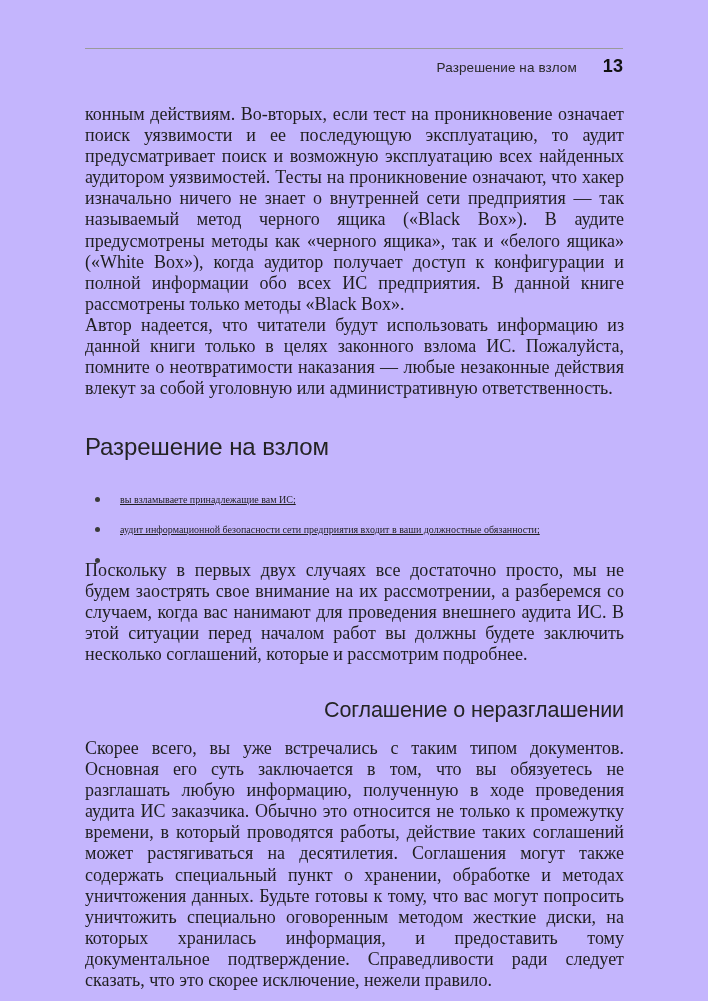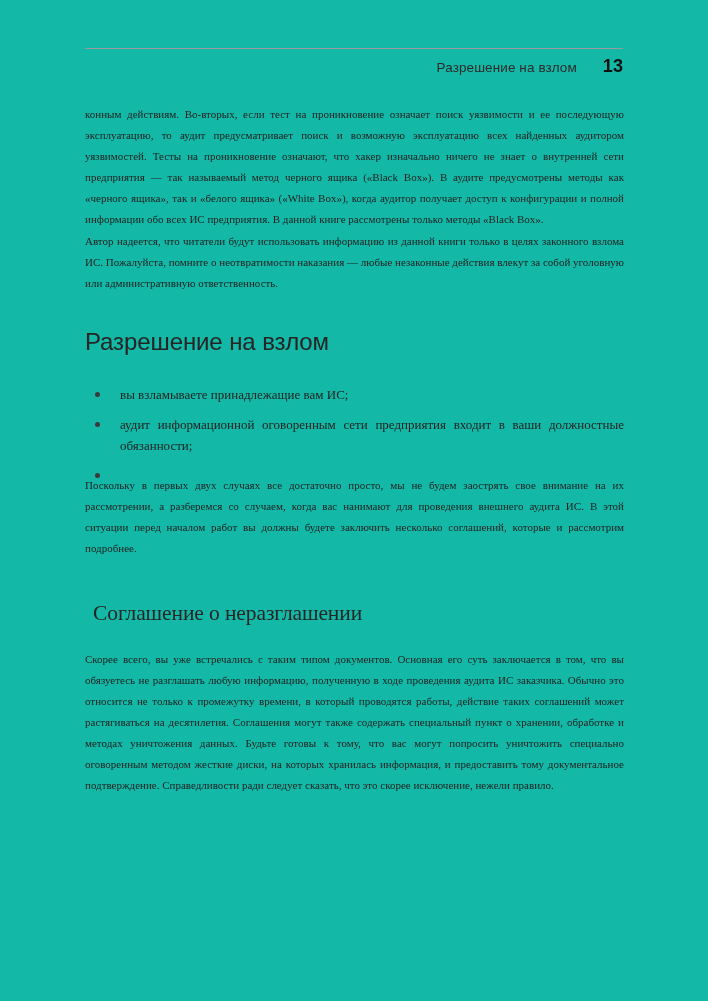--- a/index.html
+++ b/index.html
@@ -13,21 +13,21 @@
     height: 1001px;
     overflow: hidden;
     font-family: "Liberation Serif", "DejaVu Serif", serif;
     color: #1d1d1d;
     position: relative;
   }
 
   .page {
     position: absolute;
     inset: 0;
-    background: #14b8a6;
+    background: #c4b5fd;
   }
 
   
   .running-head {
     position: absolute;
     left: 85px;
     top: 48px;
     width: 538px;
   }
   .running-head .rule {
@@ -61,70 +61,72 @@
   
   .column {
     position: absolute;
     left: 85px;
     top: 104px;
     width: 539px;
   }
 
   p.body {
     margin: 0 0 0 0;
-    font-size: 11px;
+    font-size: 18px;
     line-height: 21.1px;
     text-align: justify;
     text-justify: inter-word;
     hyphens: manual;
     color: #1f1f1f;
   }
   p.body + p.body { }
 
   
   h1.sec {
     font-family: "Liberation Sans", "DejaVu Sans", sans-serif;
     font-weight: 400;
     font-size: 24px;
     line-height: 30px;
     color: #242424;
     margin: 0;
     letter-spacing: -0.1px;
   }
   h2.sub {
-    font-family: Liberation Serif, serif;
+    font-family: Liberation Sans, sans-serif;
     font-weight: 400;
     font-size: 21.5px;
     line-height: 28px;
     color: #242424;
-    margin: 8px;
+    margin: 0;
     letter-spacing: -0.1px;
+    text-align: right;
   }
 
   .gap-before-h1 { height: 33px; }
   .gap-after-h1  { height: 16px; }
   .gap-before-h2 { height: 31px; }
   .gap-after-h2  { height: 14px; }
   .gap-list-top   { height: 11px; }
   .gap-list-bot   { height: 10px; }
 
   
   ul.bullets {
     list-style: none;
     margin: 0;
     padding: 0;
   }
   ul.bullets li {
     position: relative;
     padding-left: 25px;
     margin: 0 0 9px 10px;
-    font-size: 13px;
+    font-size: 10px;
     line-height: 21.1px;
     text-align: justify;
     color: #1f1f1f;
+    text-decoration: underline;
   }
   ul.bullets li:last-child { margin-bottom: 0; }
   ul.bullets li .dot {
     position: absolute;
     left: 0;
     top: 8px;
     width: 5px;
     height: 5px;
     border-radius: 50%;
     background: #3a3a3a;
@@ -158,21 +160,21 @@
 
     <div class="gap-list-top"></div>
 
     <ul class="bullets">
       <li>
         <span class="dot"></span>
         <span>вы взламываете принадлежащие вам ИС;</span>
       </li>
       <li>
         <span class="dot"></span>
-        <span>аудит информационной оговоренным сети предприятия входит в ваши должностные обязанности;</span>
+        <span>аудит информационной безопасности сети предприятия входит в ваши должностные обязанности;</span>
       </li>
       <li>
         <span class="dot"></span>
       </li>
     </ul>
 
     <div class="gap-list-bot"></div>
 
     <p class="body">Поскольку в первых двух случаях все достаточно просто, мы не будем заострять свое внимание на их рассмотрении, а разберемся со случаем, когда вас нанимают для проведения внешнего аудита ИС. В этой ситуации перед началом работ вы должны будете заключить несколько соглашений, которые и рассмотрим подробнее.</p>
 

